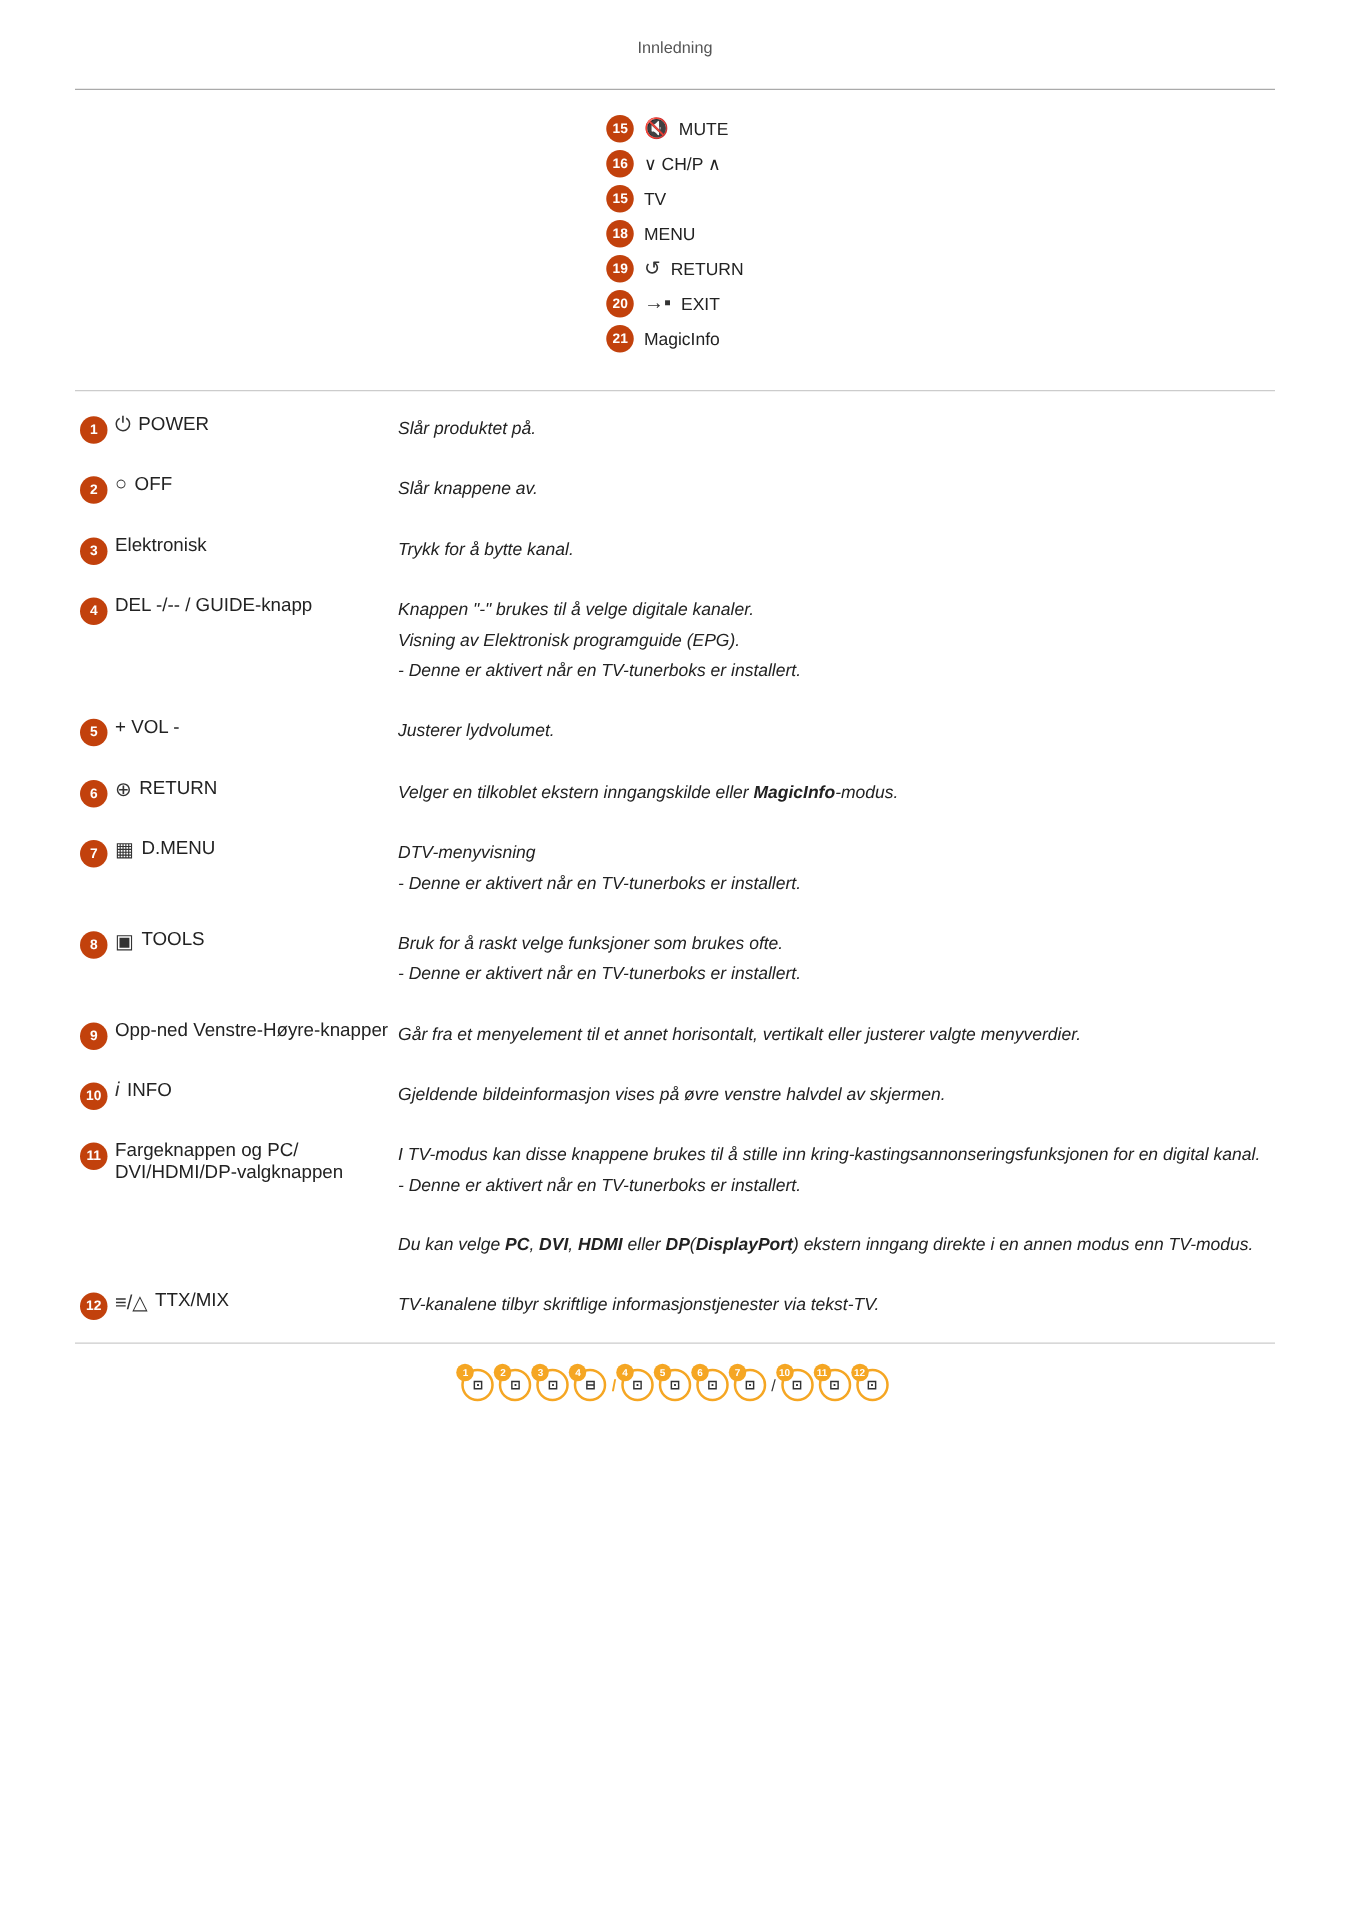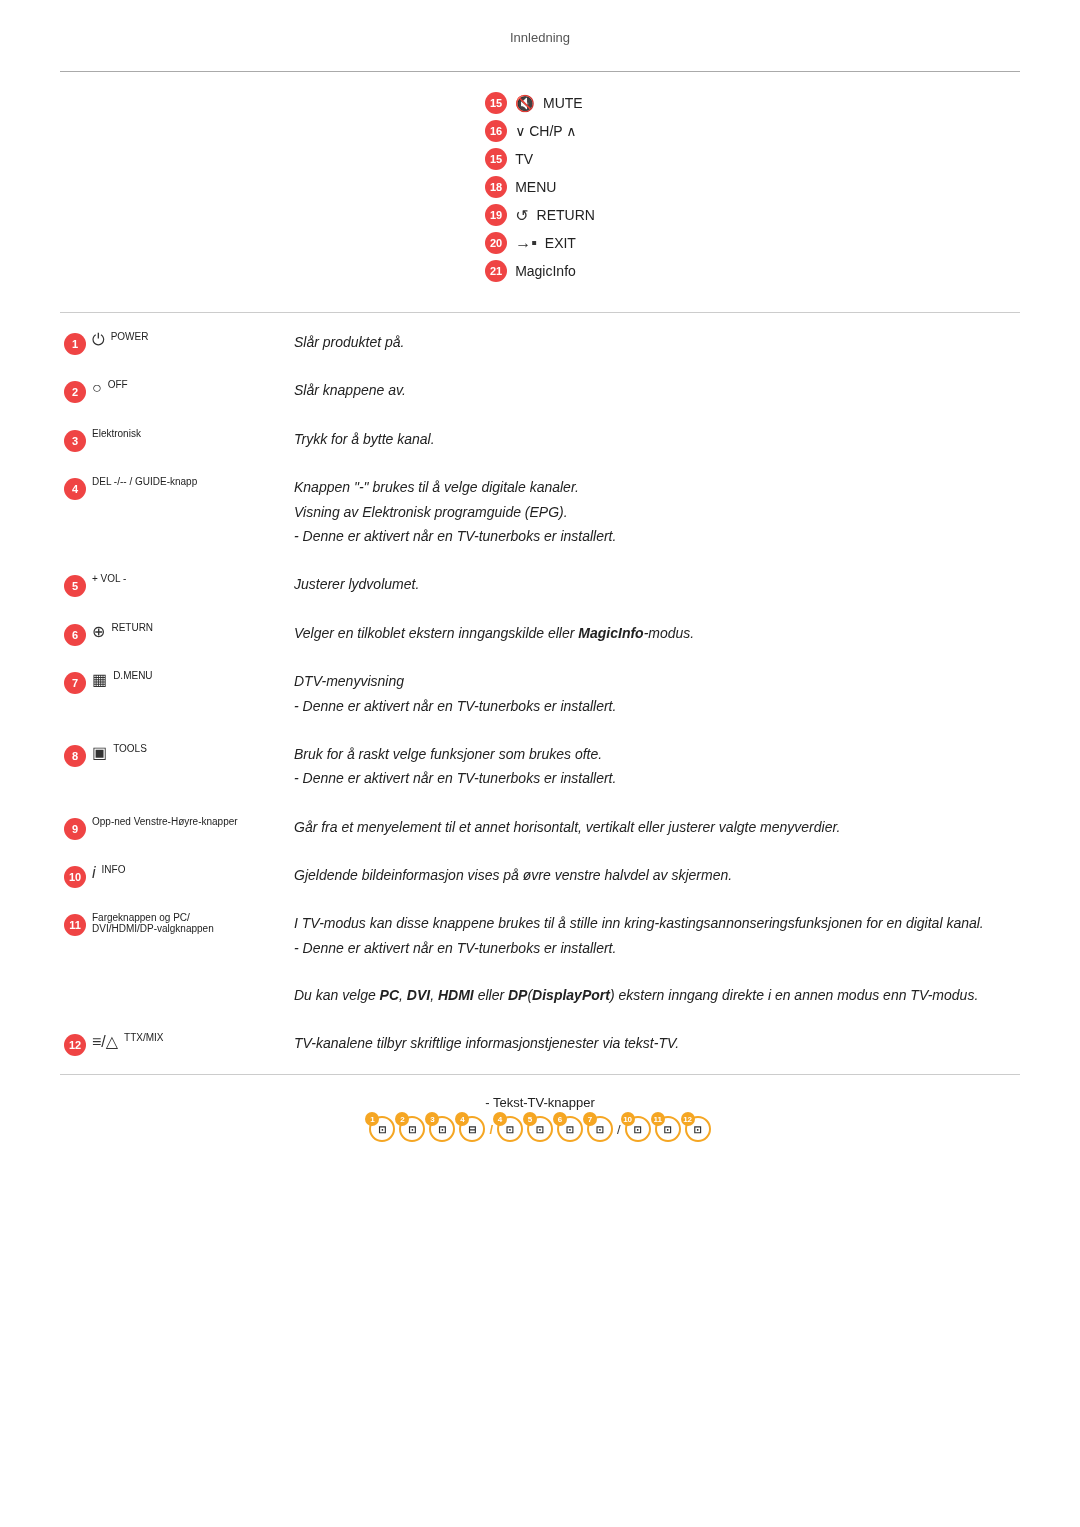--- a/index.html
+++ b/index.html
@@ -37,21 +37,21 @@
       gap: 8px;
       font-size: 14px;
     }
     .badge {
       display: inline-flex;
       align-items: center;
       justify-content: center;
       width: 22px;
       height: 22px;
       border-radius: 50%;
-      background: #ef4444;
+      background: #c2410c;
       color: #fff;
       font-size: 11px;
       font-weight: bold;
       flex-shrink: 0;
     }
     .icon-sym {
       font-size: 16px;
       color: #333;
     }
     .main-table {
@@ -76,21 +76,21 @@
     }
     .key-label {
       display: flex;
       align-items: flex-start;
       gap: 6px;
     }
     .key-label .badge {
       margin-top: 2px;
     }
     .key-name {
-      font-size: 10px;
+      font-size: 15px;
       font-weight: normal;
     }
     .desc-line {
       display: block;
       margin-bottom: 2px;
     }
     .separator {
       border: none;
       border-top: 1px solid #ccc;
       margin: 12px 0;
@@ -379,21 +379,20 @@
         <span class="desc-line">TV-kanalene tilbyr skriftlige informasjonstjenester via tekst-TV.</span>
       </td>
     </tr>
 
   </tbody>
 </table>
 
 <hr class="separator">
 
 <div class="bottom-section">
-  <div class="bottom-label">- Tekst-TV-knapper</div>
   <div class="bottom-icons">
 
     <span style="display:inline-flex;align-items:center;gap:4px;">
       <span class="circle-icon"><span class="inner-badge">1</span>⊡</span>
       <span class="circle-icon"><span class="inner-badge">2</span>⊡</span>
       <span class="circle-icon"><span class="inner-badge">3</span>⊡</span>
       <span class="circle-icon"><span class="inner-badge">4</span>⊟</span>
       <span style="font-size:13px;color:#f5a623;font-weight:bold;">/</span>
       <span class="circle-icon"><span class="inner-badge">4</span>⊡</span>
       <span class="circle-icon"><span class="inner-badge">5</span>⊡</span>

